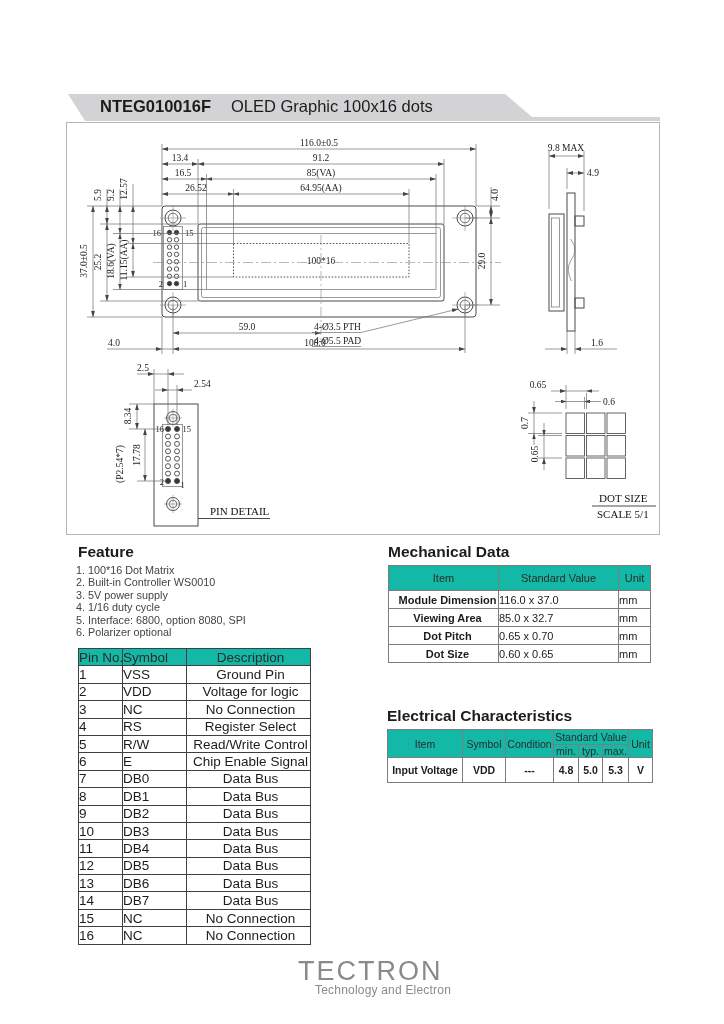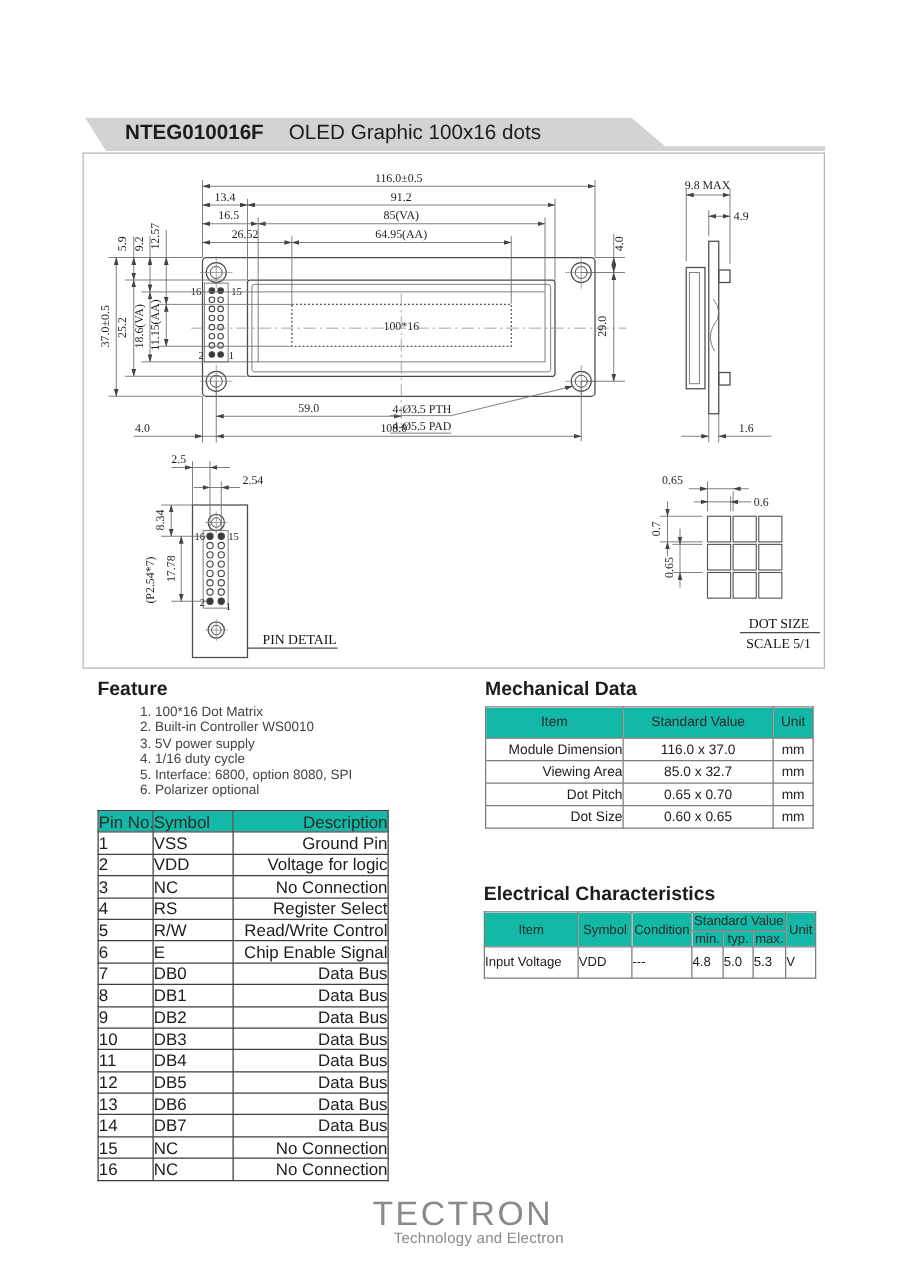--- a/index.html
+++ b/index.html
@@ -17,36 +17,36 @@
   text.d{font-size:9.5px;fill:#1c1c1c;}
   text.ds{font-size:8.5px;fill:#1c1c1c;}
   text.db{font-size:11px;fill:#111;}
   .ln{stroke:#4a4a4a;stroke-width:1;fill:none;}
   .tn{stroke:#6e6e6e;stroke-width:0.7;fill:none;}
   .cl{stroke:#8a8a8a;stroke-width:0.6;stroke-dasharray:10 3 2 3;fill:none;}
   .dotl{stroke:#555;stroke-width:1;stroke-dasharray:1.6 1.6;fill:none;}
   
   .h2{position:absolute;font-size:15.5px;font-weight:bold;color:#1c1c1c;}
   
-  .featlist{position:absolute;left:76px;top:564px;font-size:10.8px;line-height:12.4px;color:#434343;margin-left:36px;}
+  .featlist{position:absolute;left:76px;top:564px;font-size:10.8px;line-height:12.4px;color:#434343;}
   
   table.tbl{border-collapse:collapse;table-layout:fixed;position:absolute;}
   .tbl th,.tbl td{border:1px solid #7d7d7d;overflow:hidden;white-space:nowrap;font-weight:normal;padding:0;}
   .tbl th{background:#14b8a6;color:#2b2b2b;}
   table.mech{left:388px;top:565px;width:262px;font-size:11px;}
   .mech th{height:24px;}
-  .mech td{height:17px;text-align:center;}
-  .mech td.c0{text-align:right;padding-left:8px;}
+  .mech td{height:17px;text-align:left;}
+  .mech td.c0{text-align:center;padding-left:8px;font-weight:bold;}
   table.pin{left:78px;top:648px;width:232px;font-size:13.5px;}
   .pin th,.pin td{border-color:#3f3f3f;height:16.4px;text-align:left;}
-  .pin th.c2,.pin td.c2{text-align:right;padding-left:4px;margin-top:28px;}
+  .pin th.c2,.pin td.c2{text-align:center;padding-left:4px;margin-top:28px;}
   table.elec{left:387px;top:729px;width:265px;font-size:10.5px;}
   .elec thead tr.r1 th{height:14px;}
   .elec thead tr.r2 th{height:12px;}
-  .elec td{height:24px;text-align:left;}
+  .elec td{height:24px;text-align:center;font-weight:bold;}
   
   .logo{position:absolute;left:298px;top:958px;width:200px;color:#8a8a8a;}
   .logo .name{font-size:27px;font-weight:normal;letter-spacing:2px;line-height:26px;}
   .logo .tag{font-size:12px;margin-left:17px;margin-top:-1px;letter-spacing:0.2px;}
 </style>
 </head>
 <body>
 
 <div class="page">
 

